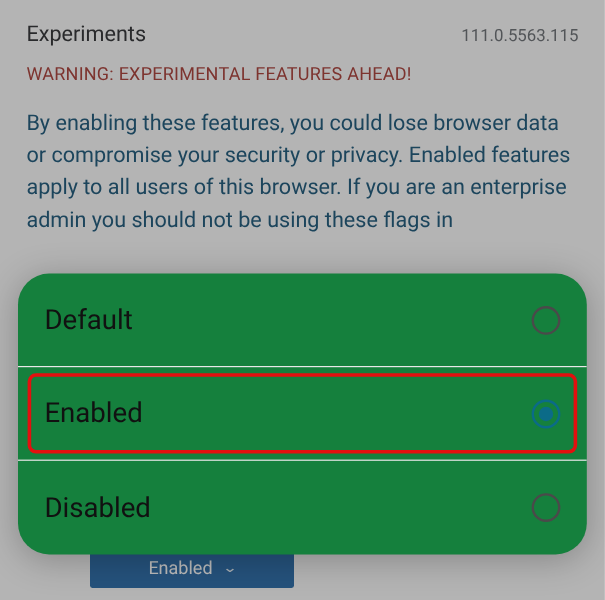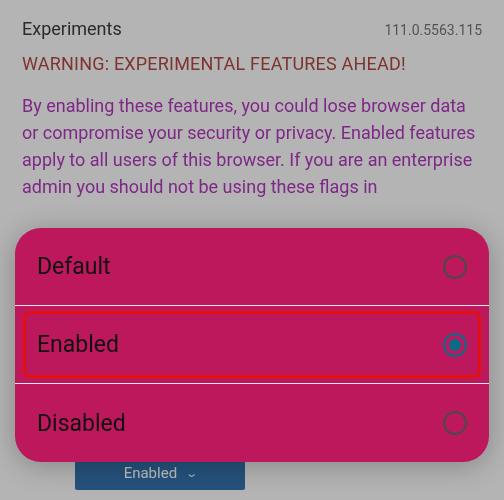--- a/index.html
+++ b/index.html
@@ -24,29 +24,29 @@
       font-weight: 400;
     }
     .hdr-version {
       font-size: 14px;
       color: #5f6368;
       text-align: center;
     }
     
     .warning {
       color: #a03029;
-      font-size: 18px;
+      font-size: 15px;
       letter-spacing: 0.2px;
       margin-bottom: 18px;
     }
     
     .body-text {
       font-size: 18px;
       line-height: 1.5;
-      color: #a21caf;
+      color: #0c4a6e;
     }
     
     .dropdown-stub {
       position: absolute;
       left: 75px;
       bottom: 10px;
       width: 170px;
       height: 34px;
       background: #1a5f9e;
       color: #fff;
@@ -63,21 +63,21 @@
       position: absolute;
       inset: 0;
       background: rgba(60,60,60,0.35);
     }
     
     .sheet {
       position: absolute;
       left: 15px;
       right: 15px;
       top: 228px;
-      background: #be185d;
+      background: #15803d;
       border-radius: 26px;
       box-shadow: 0 4px 28px rgba(0,0,0,0.25);
       overflow: hidden;
       text-align: right;
     }
     
     .option {
       position: relative;
       display: flex;
       align-items: center;

